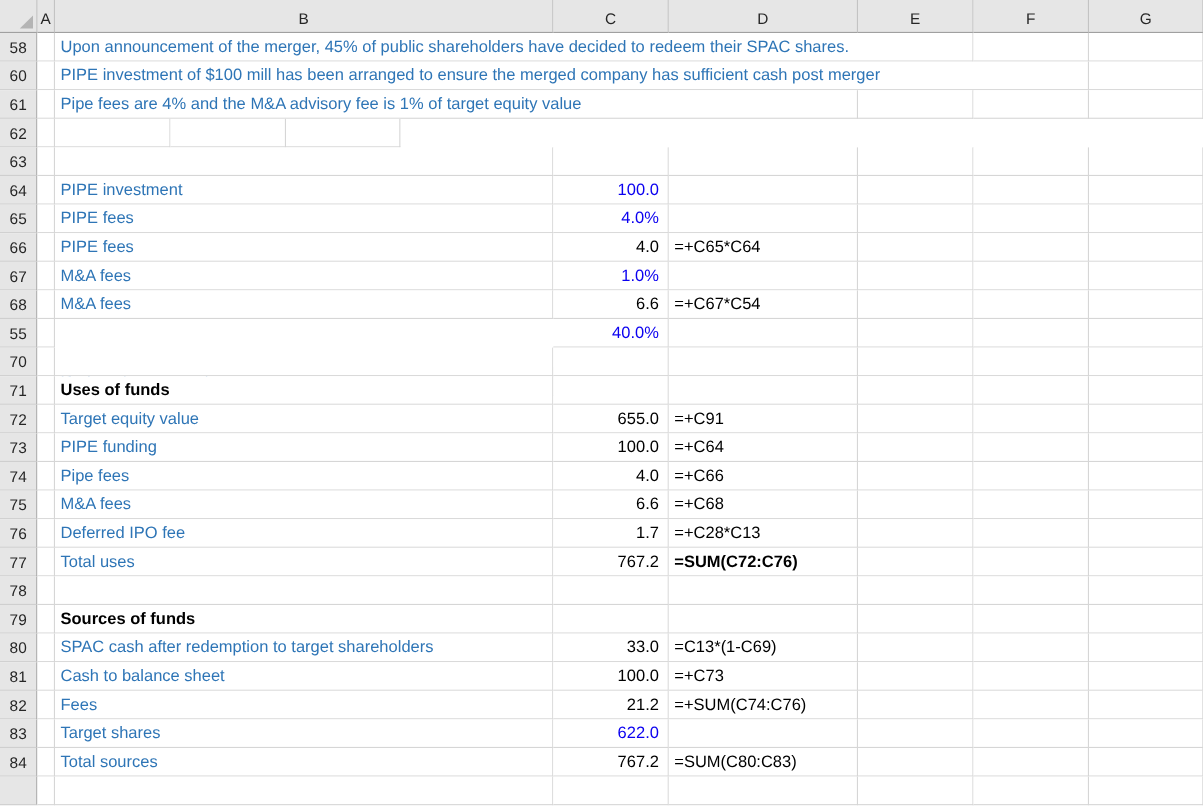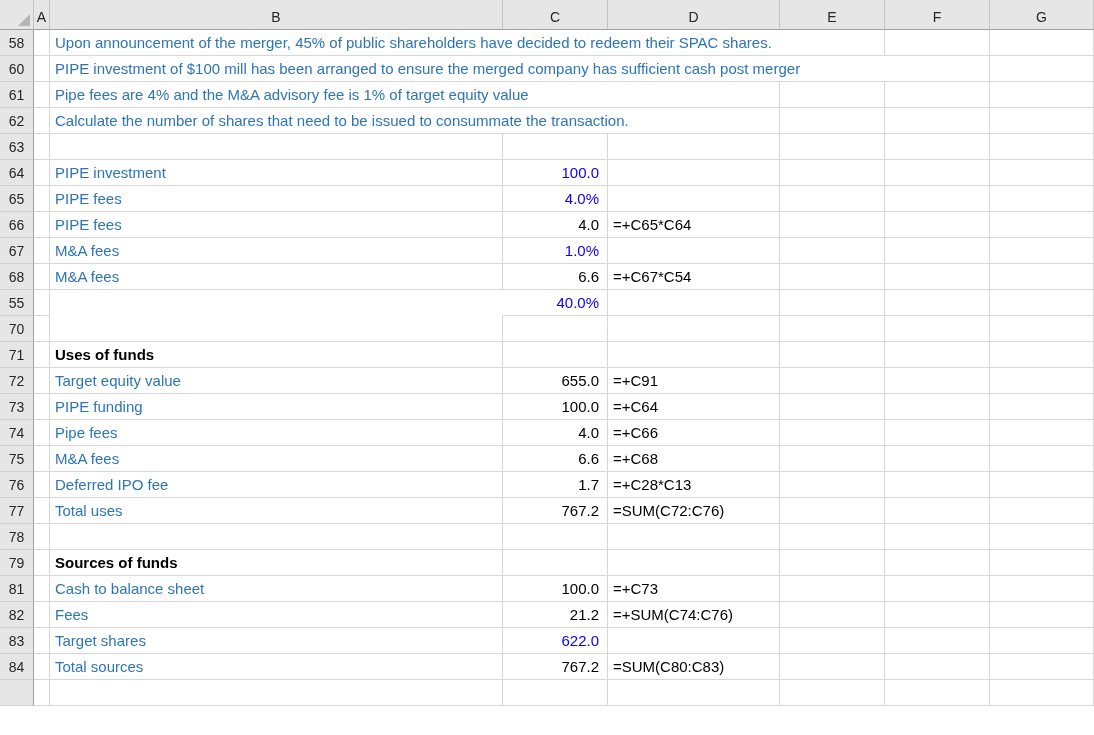--- a/index.html
+++ b/index.html
@@ -107,21 +107,20 @@
         <div class="rh">61</div>
         <div class="cell a"></div>
         <div class="cell b note" style="width: 730px;">Pipe fees are 4% and the M&amp;A advisory fee is 1% of target equity value</div>
         <div class="cell" style="width: 105px;"></div>
         <div class="cell" style="width: 105px;"></div>
         <div class="cell" style="width: 104px;"></div>
       </div>
       <div class="row">
         <div class="rh">62</div>
         <div class="cell a"></div>
-        <div class="cell b note" style="width: 730px;">Calculate the number of shares that need to be issued to consummate the transaction.</div>
         <div class="cell" style="width: 105px;"></div>
         <div class="cell" style="width: 105px;"></div>
         <div class="cell" style="width: 104px;"></div>
       </div>
       <div class="row">
         <div class="rh">63</div>
         <div class="cell a"></div>
         <div class="cell b" style="width: 453px;"></div>
         <div class="cell" style="width: 105px;"></div>
         <div class="cell" style="width: 172px;"></div>
@@ -257,41 +256,51 @@
         <div class="cell dformula" style="width: 172px;">=+C28*C13</div>
         <div class="cell" style="width: 105px;"></div>
         <div class="cell" style="width: 105px;"></div>
         <div class="cell" style="width: 104px;"></div>
       </div>
       <div class="row">
         <div class="rh">77</div>
         <div class="cell a"></div>
         <div class="cell b label" style="width: 453px;">Total uses</div>
         <div class="cell cval value-black" style="width: 105px;">767.2</div>
-        <div class="cell dformula" style="width: 172px;">=SUM(C72:C76)</div>
+        <div class="cell dformula" style="width: 172px; font-weight: bold;">=SUM(C72:C76)</div>
         <div class="cell" style="width: 105px;"></div>
         <div class="cell" style="width: 105px;"></div>
         <div class="cell" style="width: 104px;"></div>
       </div>
       <div class="row">
         <div class="rh">78</div>
         <div class="cell a"></div>
         <div class="cell b" style="width: 453px;"></div>
         <div class="cell" style="width: 105px;"></div>
         <div class="cell" style="width: 172px;"></div>
         <div class="cell" style="width: 105px;"></div>
         <div class="cell" style="width: 105px;"></div>
         <div class="cell" style="width: 104px;"></div>
       </div>
       <div class="row">
         <div class="rh">79</div>
         <div class="cell a"></div>
         <div class="cell b bold" style="width: 453px;">Sources of funds</div>
         <div class="cell" style="width: 105px;"></div>
         <div class="cell" style="width: 172px;"></div>
+        <div class="cell" style="width: 105px;"></div>
+        <div class="cell" style="width: 105px;"></div>
+        <div class="cell" style="width: 104px;"></div>
+      </div>
+      <div class="row">
+        <div class="rh">80</div>
+        <div class="cell a"></div>
+        <div class="cell b label" style="width: 453px;">SPAC cash after redemption to target shareholders</div>
+        <div class="cell cval value-black" style="width: 105px;">33.0</div>
+        <div class="cell dformula" style="width: 172px;">=C13*(1-C69)</div>
         <div class="cell" style="width: 105px;"></div>
         <div class="cell" style="width: 105px;"></div>
         <div class="cell" style="width: 104px;"></div>
       </div>
       <div class="row">
         <div class="rh">81</div>
         <div class="cell a"></div>
         <div class="cell b label" style="width: 453px; text-align: right;">Cash to balance sheet</div>
         <div class="cell cval value-black" style="width: 105px;">100.0</div>
         <div class="cell dformula" style="width: 172px;">=+C73</div>

